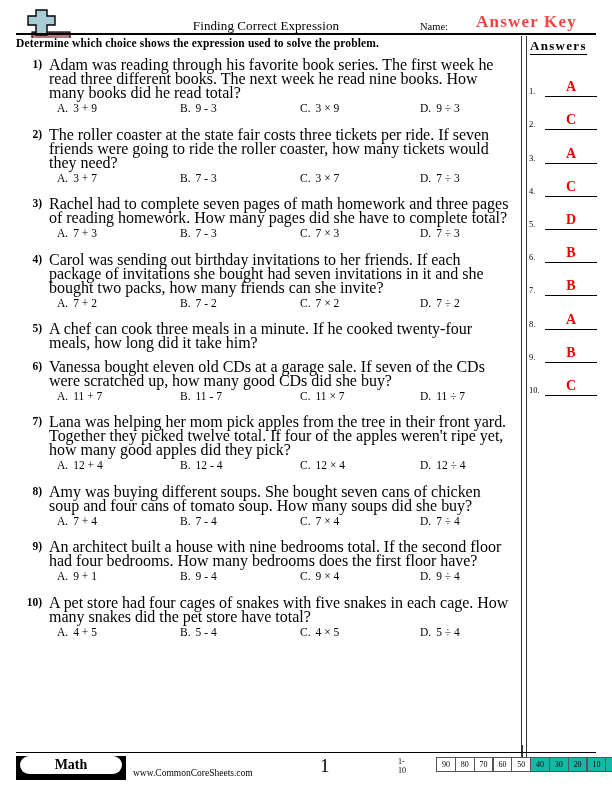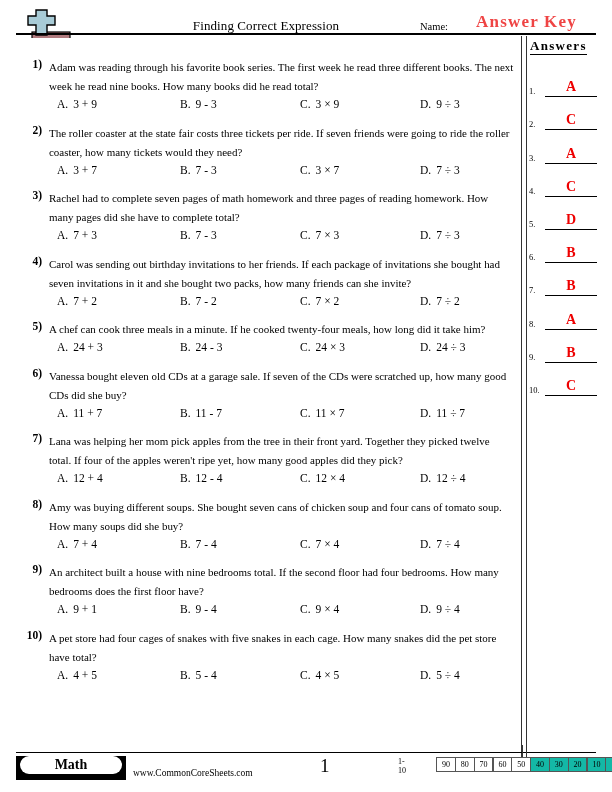--- a/index.html
+++ b/index.html
@@ -145,22 +145,22 @@
     left: 0; top: 0;
     width: 26px;
     text-align: right;
     font-size: 11.5px;
     font-weight: bold;
   }
   .q-body {
     margin-left: 33px;
   }
   .q-text {
-    font-size: 11px;
-    line-height: 19px;
+    font-size: 16px;
+    line-height: 14px;
     letter-spacing: -0.02px;
   }
   .q-options {
     position: relative;
     height: 16px;
     margin-top: 2px;
   }
   .opt {
     position: absolute;
     font-size: 11.5px;
@@ -256,20 +256,21 @@
         <path d="M12 8 L20 8 L20 2 L31 2 L31 8 L39 8 L39 17 L31 17 L31 27 L20 27 L20 17 L12 17 Z" fill="#a8cbd6" stroke="#000" stroke-width="1.4" stroke-linejoin="miter"></path>
       </svg>
     </div>
     <div class="worksheet-title">Finding Correct Expression</div>
     <div class="name-label">Name:</div>
     <div class="answer-key">Answer Key</div>
   </div>
 
   <div class="header-rule"></div>
 
+  <div class="instructions">Determine which choice shows the expression used to solve the problem.</div>
 
   <div class="ans-divider"></div>
   <div class="ans-col">
     <div class="ans-header">Answers</div>
     <div class="ans-list" id="ans-list">
         <div class="ans-row">
           <span class="ans-num">1.</span>
           <span class="ans-line">
             <span class="ans-val">A</span>
           </span>
@@ -377,26 +378,20 @@
             <div class="opt opt-b"><span class="letter">B.</span><span>7 - 2</span></div>
             <div class="opt opt-c"><span class="letter">C.</span><span>7 × 2</span></div>
             <div class="opt opt-d"><span class="letter">D.</span><span>7 ÷ 2</span></div>
           </div>
         </div>
       </div>
       <div class="q">
         <div class="q-num">5)</div>
         <div class="q-body">
           <div class="q-text">A chef can cook three meals in a minute. If he cooked twenty-four meals, how long did it take him?</div>
-          <div class="q-options">
-            <div class="opt opt-a"><span class="letter">A.</span><span>24 + 3</span></div>
-            <div class="opt opt-b"><span class="letter">B.</span><span>24 - 3</span></div>
-            <div class="opt opt-c"><span class="letter">C.</span><span>24 × 3</span></div>
-            <div class="opt opt-d"><span class="letter">D.</span><span>24 ÷ 3</span></div>
-          </div>
         </div>
       </div>
       <div class="q">
         <div class="q-num">6)</div>
         <div class="q-body">
           <div class="q-text">Vanessa bought eleven old CDs at a garage sale. If seven of the CDs were scratched up, how many good CDs did she buy?</div>
           <div class="q-options">
             <div class="opt opt-a"><span class="letter">A.</span><span>11 + 7</span></div>
             <div class="opt opt-b"><span class="letter">B.</span><span>11 - 7</span></div>
             <div class="opt opt-c"><span class="letter">C.</span><span>11 × 7</span></div>

